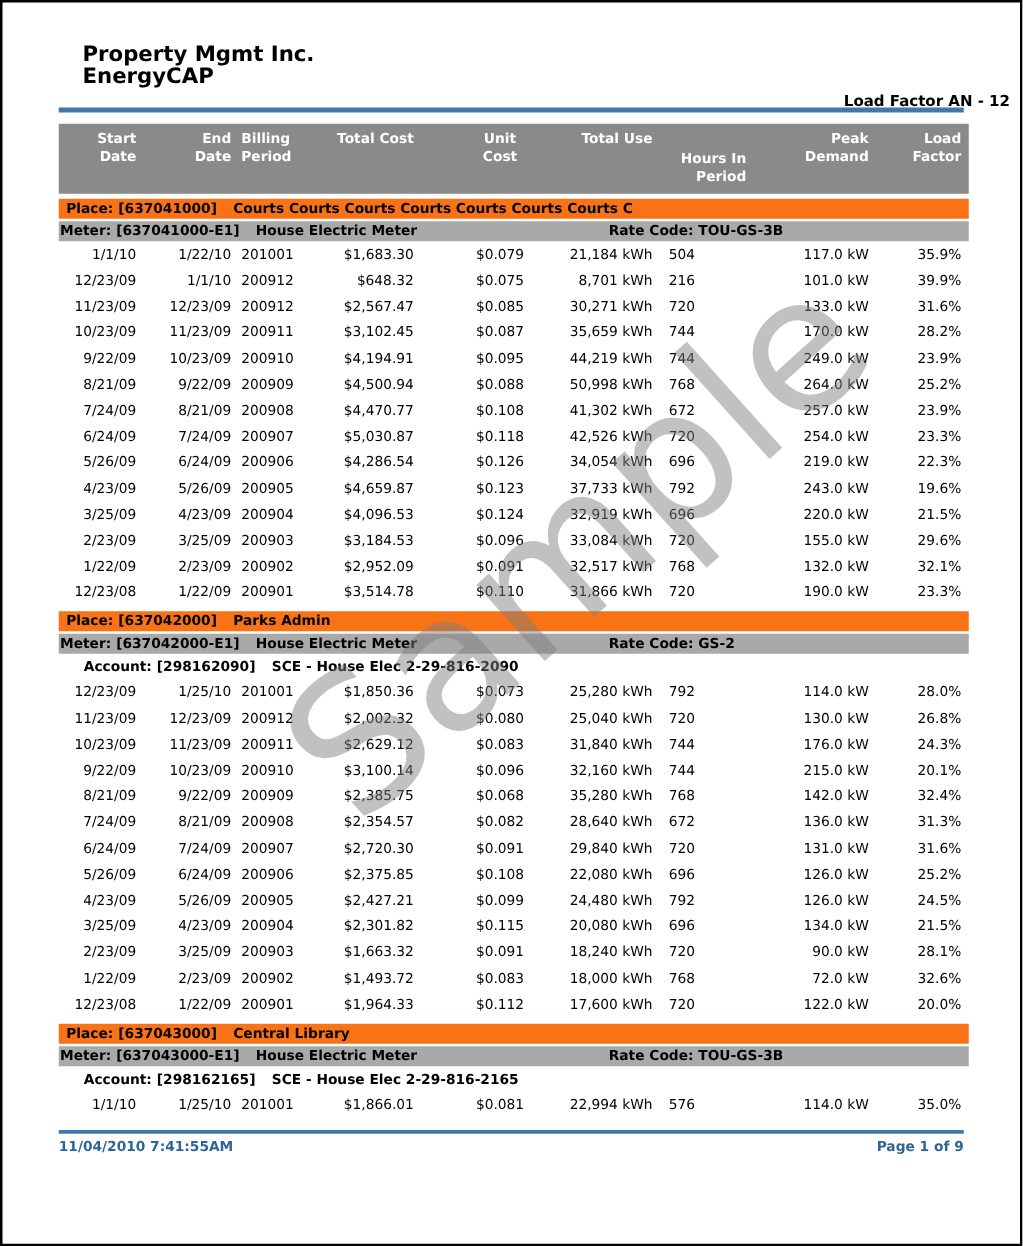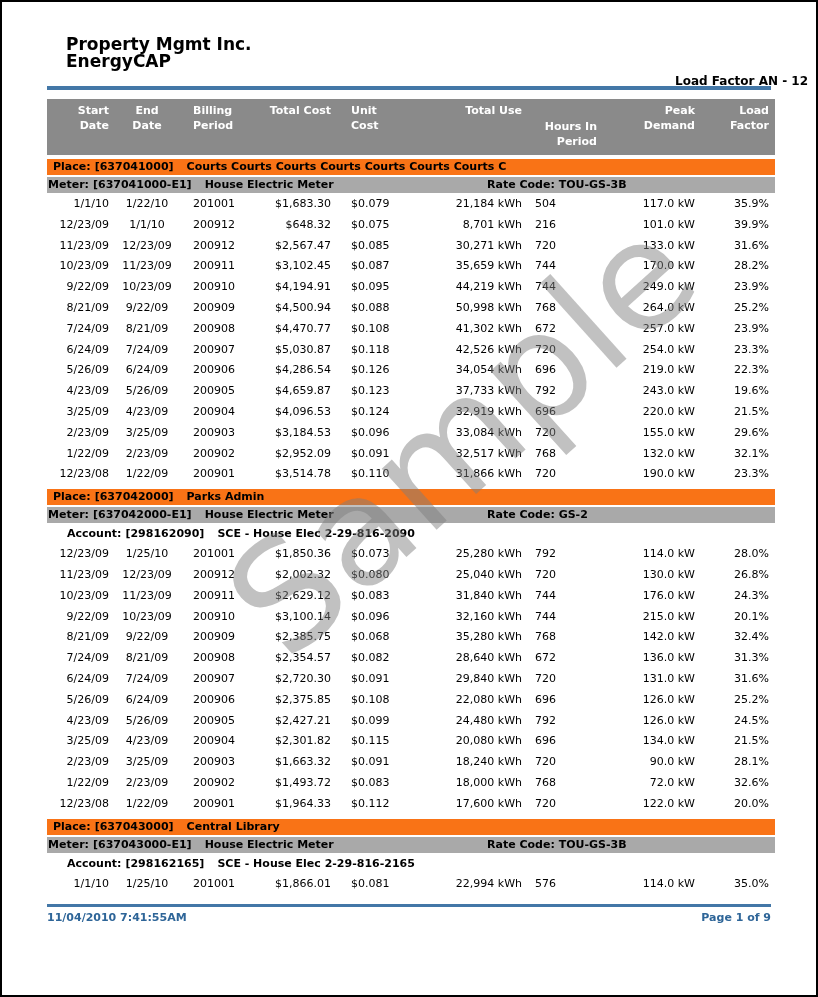--- a/index.html
+++ b/index.html
@@ -14,24 +14,24 @@
   .report-title{position:absolute;right:-37px;top:38px;font-size:12px;font-weight:bold;}
   .rule{height:4px;background:#4377a7;margin:0 45px;}
   .top-rule{margin-top:16px;}
   
   .tbl{margin:9px 45px 0 45px;width:728px;}
   .thead{display:flex;background:#8a8a8a;color:#fff;font-weight:bold;font-size:11px;
          padding:4px 0 6px 0;margin-bottom:2px;}
   .th span{display:block;line-height:15px;}
   .cell,.th{box-sizing:border-box;flex:none;}
   .c1{width:62px;text-align:right;padding-left:10px;}
-  .c2{width:76px;text-align:center;}
+  .c2{width:76px;text-align:right;}
   .c3{width:72px;text-align:left;padding-left:8px;}
   .c4{width:80px;text-align:right;padding-right:6px;}
-  .c5{width:112px;text-align:left;padding-left:14px;}
+  .c5{width:112px;text-align:center;padding-left:14px;}
   .c6{width:76px;text-align:right;padding-right:3px;}
   .c7{width:76px;text-align:left;padding-left:10px;}
   .c8{width:98px;text-align:right;padding-right:4px;}
   .c9{width:76px;text-align:right;padding-right:6px;}
   .th.c7{text-align:right;padding-right:4px;padding-left:0;margin-top:16px;}
   
   .bar{height:16px;line-height:16px;font-size:11px;font-weight:bold;
        padding-left:6px;position:relative;}
   .bar.place{background:#f97316;margin-top:4px;margin-bottom:2px;}
   .bar.meter{background:#a9a9a9;margin-bottom:1px;padding-left:1px;}

